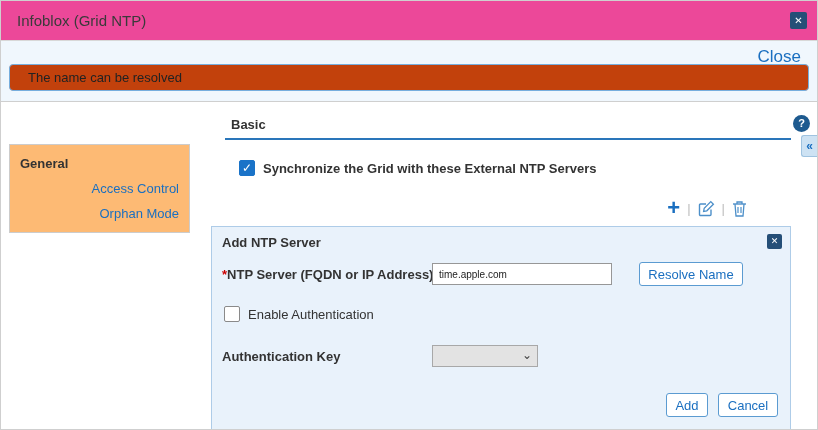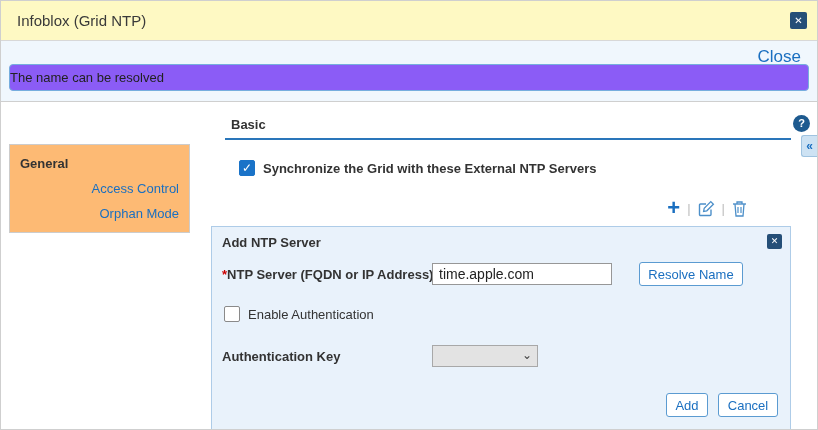--- a/index.html
+++ b/index.html
@@ -11,21 +11,21 @@
     width: 818px;
     height: 430px;
     background: #ffffff;
     border: 1px solid #cfcfcf;
     overflow: hidden;
   }
 
   
   .titlebar {
     position: absolute; left: 0; top: 0; right: 0; height: 40px;
-    background: #fef9c3;
+    background: #ec4899;
     border-bottom: 1px solid #d8d8d8;
   }
   .titlebar .title {
     position: absolute; left: 16px; top: 0; line-height: 40px;
     font-size: 15px; color: #3a3a3a;
   }
   .win-close {
     position: absolute; right: 10px; top: 11px;
     width: 17px; height: 17px; border-radius: 2px;
     background: #254f77; color: #ffffff;
@@ -38,24 +38,24 @@
     position: absolute; left: 0; top: 40px; right: 0; height: 61px;
     background: #f0f7fd;
     border-bottom: 1px solid #cfcfcf;
   }
   .close-link {
     position: absolute; right: 16px; top: 6px;
     color: #1a6fc0; font-size: 17px; text-decoration: none; cursor: pointer;
   }
   .msgbox {
     position: absolute; left: 8px; right: 8px; top: 23px; height: 27px;
-    background: #8b5cf6;
+    background: #c2410c;
     border: 1px solid #76aede; border-radius: 4px;
     font-size: 13px; color: #222222;
-    line-height: 25px; 
+    line-height: 25px; padding-left: 18px;
   }
 
   
   .content { position: absolute; left: 0; top: 101px; right: 0; bottom: 0; background: #ffffff; }
 
   
   .help-btn {
     position: absolute; right: 7px; top: 13px;
     width: 17px; height: 17px; border-radius: 50%;
     background: #1d5a8f; color: #ffffff;
@@ -132,21 +132,21 @@
     background: #254f77; color: #ffffff;
     font-size: 9px; line-height: 15px; text-align: center; cursor: pointer;
   }
   .field-label {
     position: absolute; left: 10px;
     font-size: 13px; font-weight: bold; color: #333333;
   }
   .req { color: #cc0000; }
   .ntp-input {
     position: absolute; left: 220px; top: 36px; width: 180px; height: 22px;
-    border: 1px solid #979797; font-size: 14px; padding: 0 6px;
+    border: 1px solid #979797; font-size: 10px; padding: 0 6px;
     font-family: "Liberation Sans", sans-serif; color: #222222; background: #ffffff;
   }
   .btn {
     background: #ffffff; border: 1px solid #5b9bd1; border-radius: 3px;
     color: #1a6fc0; font-size: 13px; cursor: pointer;
     font-family: "Liberation Sans", sans-serif;
   }
   .resolve-btn { position: absolute; left: 427px; top: 35px; width: 104px; height: 24px; text-align: center; }
   .auth-row { position: absolute; left: 12px; top: 79px; display: flex; align-items: center; }
   .auth-row .lbl { margin-left: 8px; font-size: 13px; color: #333333; font-weight: normal; }

